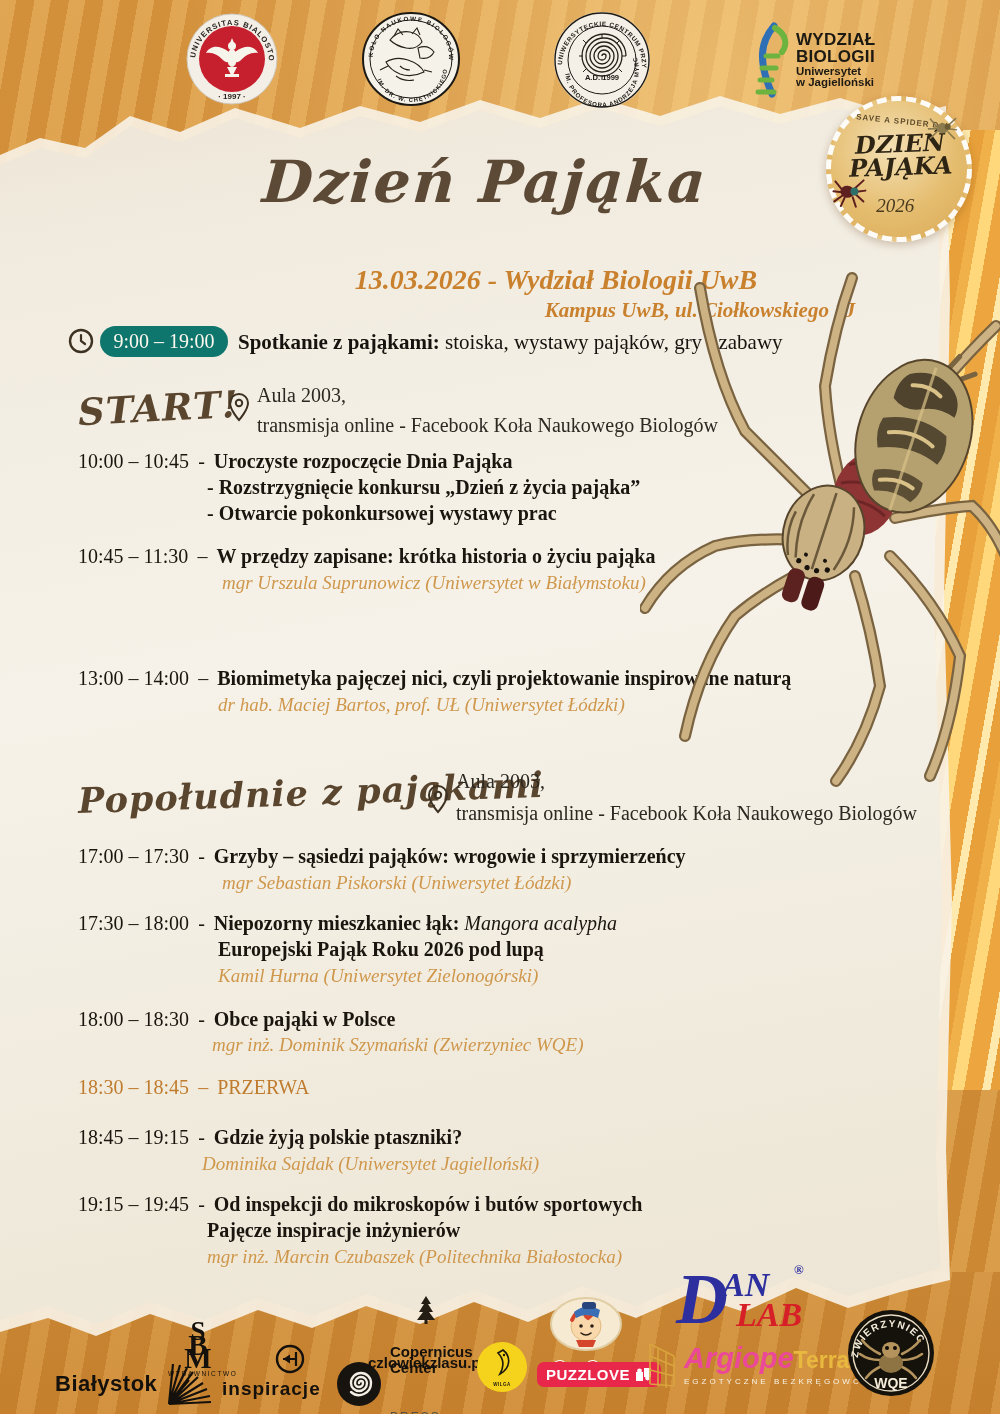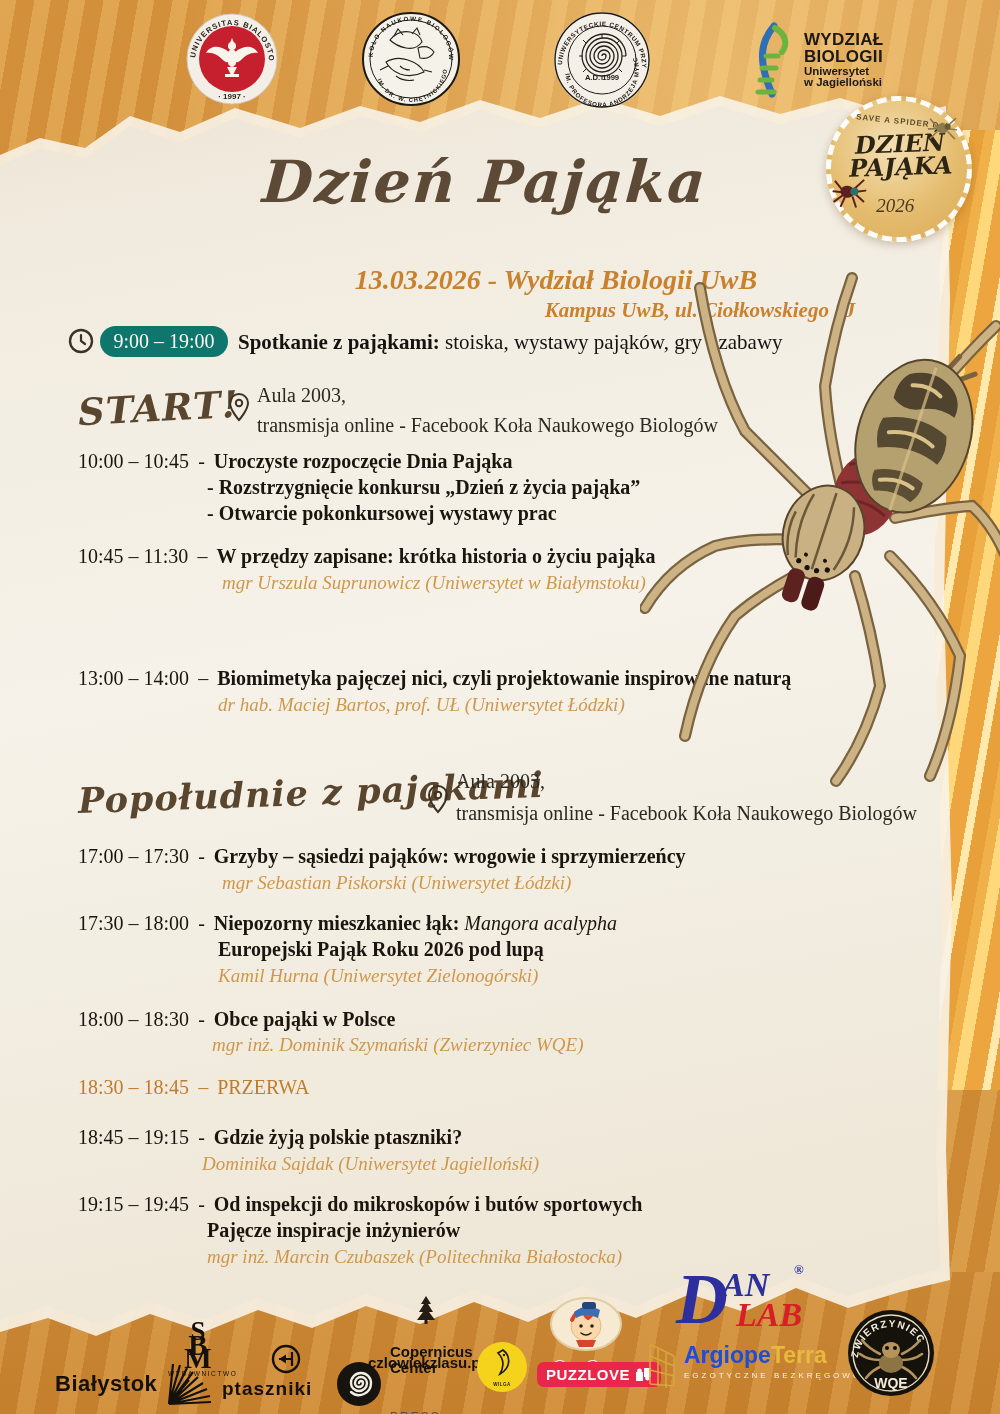--- a/index.html
+++ b/index.html
@@ -74,21 +74,21 @@
   .wilga .w{font-size:4.5px;font-weight:700;color:#1c180f;letter-spacing:.5px;}
   .czuczu-label{font-weight:700;font-size:17px;color:#d5452b;letter-spacing:.5px;
     text-shadow:-1px 0 #fff,1px 0 #fff,0 -1px #fff,0 1px #fff;}
   .puzzlove{background:#e8274b;border-radius:7px;color:#fff;font-weight:700;font-size:15px;
     padding:4px 9px;letter-spacing:.5px;display:flex;align-items:center;gap:5px;}
   .danlab{width:150px;height:80px;font-family:"Liberation Serif",serif;font-style:italic;font-weight:700;}
   .danlab .d{position:absolute;left:0;top:-6px;font-size:72px;color:#2d2f9e;}
   .danlab .an{position:absolute;left:46px;top:2px;font-size:34px;color:#2d2f9e;}
   .danlab .lab{position:absolute;left:60px;top:32px;font-size:34px;color:#d61f26;}
   .danlab .reg{position:absolute;left:118px;top:-2px;font-size:13px;color:#2d2f9e;font-style:normal;}
-  .argiope .a1{font-weight:700;font-size:23px;color:#1d4ed8;}
+  .argiope .a1{font-weight:700;font-size:29px;color:#ec4899;font-style:italic;}
   .argiope .a2{font-weight:700;font-size:23px;color:#e8b93e;}
   .argiope .sub{font-size:8px;letter-spacing:3px;color:#f7f2e6;margin-top:2px;}
 </style>
 </head>
 <body>
 
 <div class="abs gold-strip"></div>
 <div class="abs bottom-band"></div>
 <div class="abs torn-under"></div>
 <div class="abs paper"></div>
@@ -157,21 +157,21 @@
       <textPath href="#arcCb" startOffset="16">IM. PROFESORA ANDRZEJA MYRCHY</textPath>
     </text>
     <g fill="none" stroke="#241f18">
       <path transform="translate(52,46)" stroke-width="1.3" d="M0,0 a2,2 0 0,1 4,0 a4,4 0 0,1 -8,0 a6,6 0 0,1 12,0 a8,8 0 0,1 -16,0 a10,10 0 0,1 20,0 a12,12 0 0,1 -24,0 a14,14 0 0,1 28,0 a16,16 0 0,1 -32,0 a18,18 0 0,1 36,0 a20,20 0 0,1 -40,0 a22,22 0 0,1 44,0"></path>
       <path d="M52,24 l0,4 M70,30 l-3,3 M76,46 l-4,0 M72,62 l-3,-3 M52,70 l0,-4 M33,62 l3,-3 M29,46 l4,0 M33,30 l3,3" stroke-width="1"></path>
     </g>
     <text x="52" y="70" font-size="7.6" font-weight="bold" fill="#1d1a15" text-anchor="middle" font-family="Liberation Sans,sans-serif">A.D. 1999</text>
   </svg>
 </div>
 
-<div class="abs z4" style="left:748px;top:22px;display:flex;gap:8px;align-items:center">
+<div class="abs z4" style="left:748px;top:22px;display:flex;gap:0;align-items:center">
   <svg width="48" height="76" viewBox="0 0 48 76">
     <path d="M26,4 C12,20 10,40 24,72" fill="none" stroke="#2f6fb5" stroke-width="7" stroke-linecap="round"></path>
     <path d="M27,6 C38,12 40,22 34,30" fill="none" stroke="#6db33f" stroke-width="6" stroke-linecap="round"></path>
     <path d="M18,34 h12 M14,46 h14 M12,58 h12" stroke="#6db33f" stroke-width="5" stroke-linecap="round"></path>
     <path d="M10,70 h16" stroke="#6db33f" stroke-width="5" stroke-linecap="round"></path>
   </svg>
   <div class="logo4-text">
     <div class="b">WYDZIAŁ</div>
     <div class="b">BIOLOGII</div>
     <div class="s">Uniwersytet</div>
@@ -358,21 +358,21 @@
   <div class="l3">M</div>
   <div class="cap">WYDAWNICTWO</div>
 </div>
 
 <div class="abs flogo" style="left:222px;top:1344px;text-align:center">
   <svg width="30" height="30" viewBox="0 0 30 30" style="margin-left:38px">
     <circle cx="15" cy="15" r="13" fill="none" stroke="#14100c" stroke-width="2.4"></circle>
     <path d="M8,15 h13 M21,8 v14" stroke="#14100c" stroke-width="2.2"></path>
     <path d="M8,15 l7,-4.5 v9 z" fill="#14100c"></path>
   </svg>
-  <div class="pg-label">ptaszniki</div>
+  <div class="pg-label">inspiracje</div>
 </div>
 
 <div class="abs flogo" style="left:336px;top:1344px;display:flex;gap:8px;align-items:center">
   <svg width="46" height="46" viewBox="0 0 46 46">
     <circle cx="23" cy="23" r="22" fill="#17130e"></circle>
     <path transform="translate(23,22)" d="M0,0 a2,2 0 0,1 4,0 a4,4 0 0,1 -8,0 a6,6 0 0,1 12,0 a8,8 0 0,1 -16,0 a10,10 0 0,1 20,0 a12,12 0 0,1 -20,9" fill="none" stroke="#f3eee4" stroke-width="2.4" stroke-linecap="round"></path>
   </svg>
   <div class="cc-text">
     <div class="b">Copernicus</div>
     <div class="b">Center</div>

